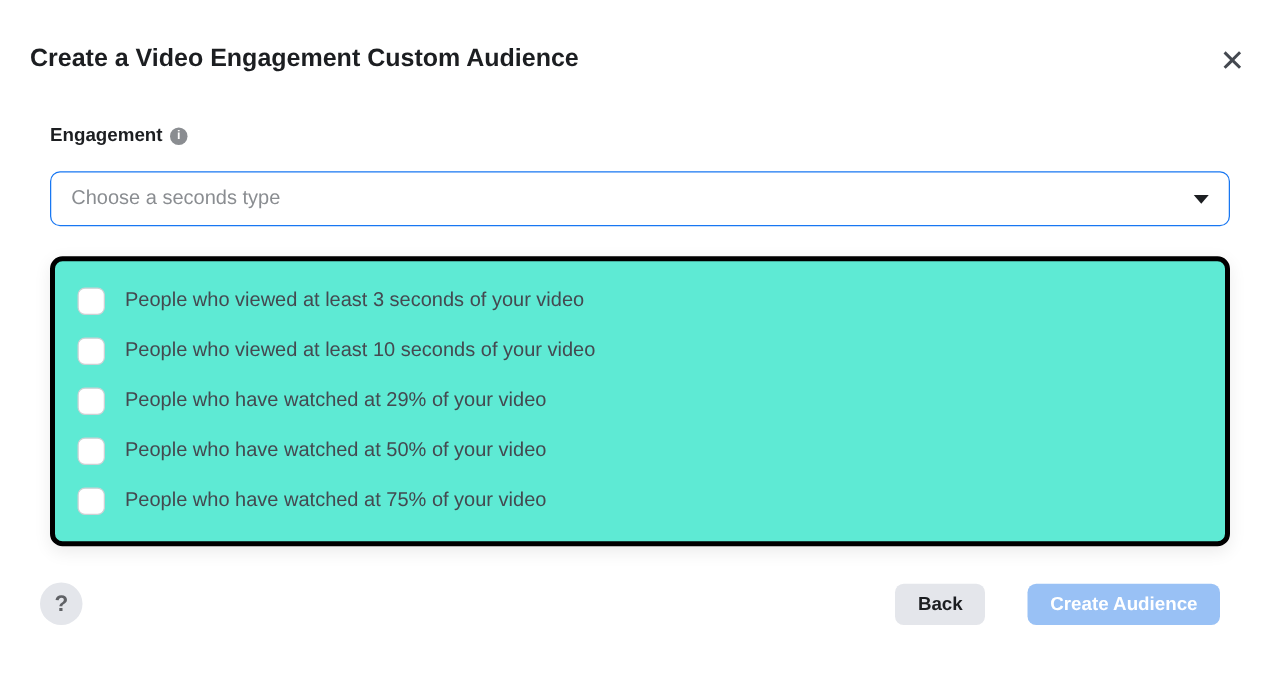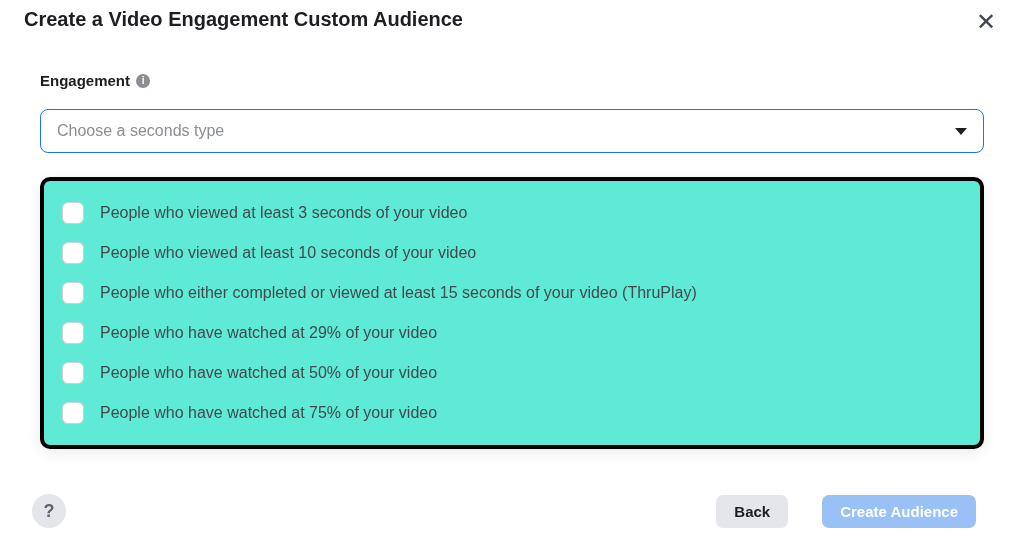--- a/index.html
+++ b/index.html
@@ -5,21 +5,21 @@
     * { box-sizing: border-box; margin: 0; padding: 0; }
     body {
       font-family: -apple-system, BlinkMacSystemFont, "Segoe UI", Helvetica, Arial, sans-serif;
       background: #fff;
       width: 1024px;
       height: 546px;
       overflow: hidden;
       position: relative;
     }
     .modal {
-      padding: 8px 24px;
+      padding: 36px 24px;
       height: 100%;
       display: flex;
       flex-direction: column;
     }
     .header {
       display: flex;
       justify-content: space-between;
       align-items: flex-start;
       margin-bottom: 36px;
     }
@@ -190,24 +190,20 @@
       <div class="option">
         <span class="checkbox"></span>
         <span class="option-label">People who viewed at least 3 seconds of your video</span>
       </div>
 
       <div class="option">
         <span class="checkbox"></span>
         <span class="option-label">People who viewed at least 10 seconds of your video</span>
       </div>
 
-      <div class="option">
-        <span class="checkbox"></span>
-        <span class="option-label">People who either completed or viewed at least 15 seconds of your video (ThruPlay)</span>
-      </div>
 
       <div class="option">
         <span class="checkbox"></span>
         <span class="option-label">People who have watched at 29% of your video</span>
       </div>
 
       <div class="option">
         <span class="checkbox"></span>
         <span class="option-label">People who have watched at 50% of your video</span>
       </div>

